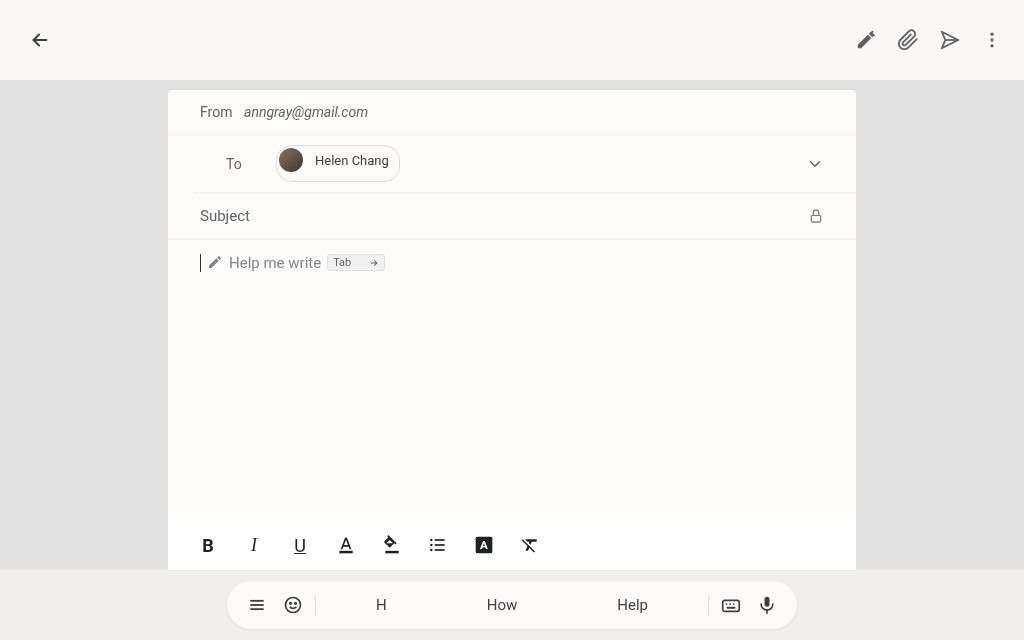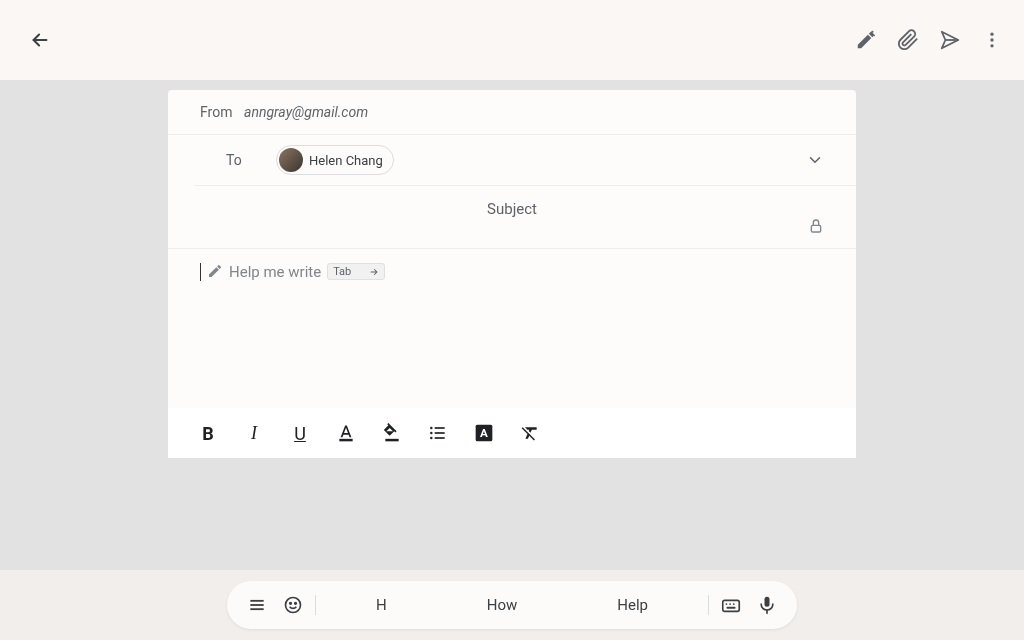--- a/index.html
+++ b/index.html
@@ -43,21 +43,21 @@
       display: flex;
       align-items: center;
       justify-content: center;
       cursor: pointer;
       color: #5f6368;
     }
     .compose-card {
       background: #fdfcfa;
       width: 688px;
       margin: 10px auto 0;
-      height: 368px;
+      height: 480px;
       border-radius: 4px;
       position: relative;
     }
     .compose-row {
       display: flex;
       align-items: center;
       padding: 14px 32px;
       border-bottom: 1px solid #eee;
       font-size: 14px;
       color: #5f6368;
@@ -75,23 +75,23 @@
     .to-row {
       padding: 10px 32px;
       margin-left: 26px;
     }
     .recipient-chip {
       display: inline-flex;
       align-items: center;
       background: #fdfcfa;
       border: 1px solid #dadce0;
       border-radius: 16px;
-      padding: 2px 10px 2px 2px;
+      padding: 2px 10px 9px 2px;
       margin-left: 10px;
-      gap: 6px;
+      gap: 12px;
     }
     .chip-avatar {
       width: 24px;
       height: 24px;
       border-radius: 50%;
       background: linear-gradient(135deg, #8a7560, #3a3530);
       display: flex;
       align-items: center;
       justify-content: center;
       color: white;
@@ -101,21 +101,20 @@
       font-size: 13px;
       color: #3c4043;
     }
     .expand-icon {
       margin-left: auto;
       color: #5f6368;
       cursor: pointer;
     }
     .subject-row {
       padding: 14px 32px;
-      flex-direction: column;
     }
     .subject-placeholder {
       color: #5f6368;
       font-size: 15px;
     }
     .lock-icon {
       margin-left: auto;
       color: #5f6368;
     }
     .compose-body {

